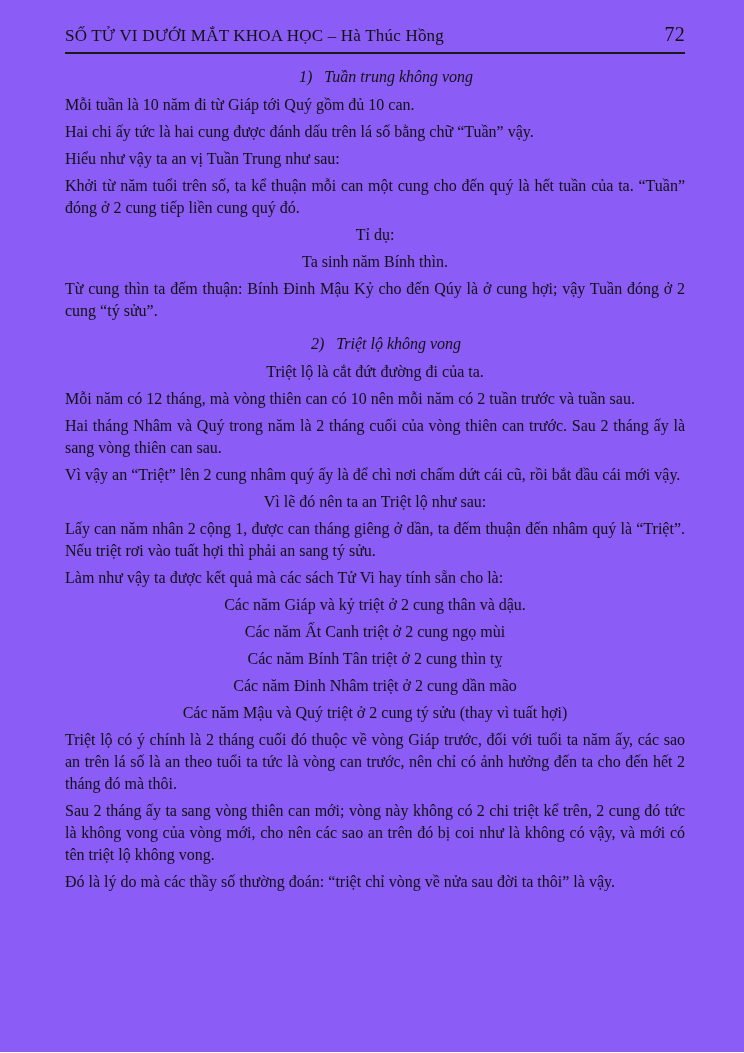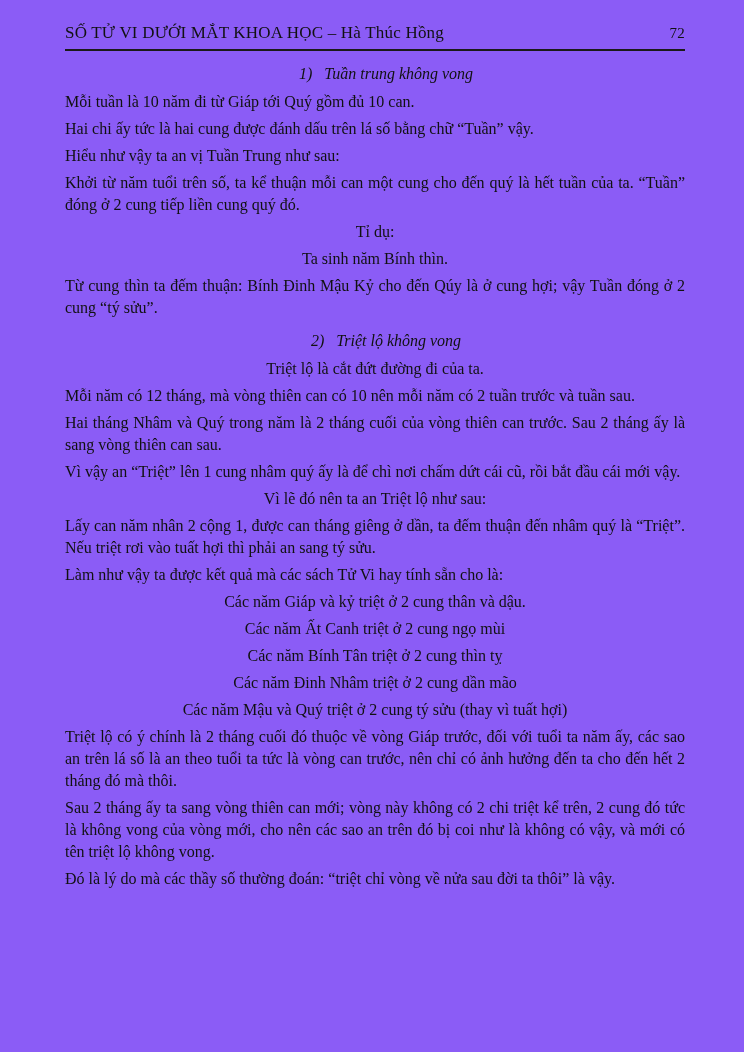--- a/index.html
+++ b/index.html
@@ -19,21 +19,21 @@
     padding: 23px 59px 0 65px;
   }
   .header {
     display: flex;
     justify-content: space-between;
     align-items: baseline;
     font-size: 17px;
     letter-spacing: 0.2px;
   }
   .header .title { white-space: nowrap; }
-  .header .pageno { font-size: 15px; }
+  .header .pageno { font-size: 20px; }
   .header-rule {
     border: none;
     border-top: 2px solid #1a1a1a;
     margin: 6px 0 12px 0;
   }
   .body-text {
     font-size: 16px;
     line-height: 22px;
   }
   .body-text p {
@@ -73,21 +73,21 @@
     <p>Khởi từ năm tuổi trên số, ta kể thuận mỗi can một cung cho đến quý là hết tuần của ta. “Tuần” đóng ở 2 cung tiếp liền cung quý đó.</p>
     <p class="short">Tỉ dụ:</p>
     <p class="short">Ta sinh năm Bính thìn.</p>
     <p>Từ cung thìn ta đếm thuận: Bính Đinh Mậu Kỷ cho đến Qúy là ở cung hợi; vậy Tuần đóng ở 2 cung “tý sửu”.</p>
 
     <p class="heading"><span class="h-num">2)</span><span>Triệt lộ không vong</span></p>
 
     <p class="short">Triệt lộ là cắt đứt đường đi của ta.</p>
     <p>Mỗi năm có 12 tháng, mà vòng thiên can có 10 nên mỗi năm có 2 tuần trước và tuần sau.</p>
     <p>Hai tháng Nhâm và Quý trong năm là 2 tháng cuối của vòng thiên can trước. Sau 2 tháng ấy là sang vòng thiên can sau.</p>
-    <p>Vì vậy an “Triệt” lên 1 cung nhâm quý ấy là để chì nơi chấm dứt cái cũ, rồi bắt đầu cái mới vậy.</p>
+    <p>Vì vậy an “Triệt” lên 2 cung nhâm quý ấy là để chì nơi chấm dứt cái cũ, rồi bắt đầu cái mới vậy.</p>
     <p class="short">Vì lẽ đó nên ta an Triệt lộ như sau:</p>
     <p>Lấy can năm nhân 2 cộng 1, được can tháng giêng ở dần, ta đếm thuận đến nhâm quý là “Triệt”. Nếu triệt rơi vào tuất hợi thì phải an sang tý sửu.</p>
     <p>Làm như vậy ta được kết quả mà các sách Tử Vi hay tính sẵn cho là:</p>
     <p class="short">Các năm Giáp và kỷ triệt ở 2 cung thân và dậu.</p>
     <p class="short">Các năm Ất Canh triệt ở 2 cung ngọ mùi</p>
     <p class="short">Các năm Bính Tân triệt ở 2 cung thìn tỵ</p>
     <p class="short">Các năm Đinh Nhâm triệt ở 2 cung dần mão</p>
     <p class="short">Các năm Mậu và Quý triệt ở 2 cung tý sửu (thay vì tuất hợi)</p>
     <p>Triệt lộ có ý chính là 2 tháng cuối đó thuộc về vòng Giáp trước, đối với tuổi ta năm ấy, các sao an trên lá số là an theo tuổi ta tức là vòng can trước, nên chỉ có ảnh hưởng đến ta cho đến hết 2 tháng đó mà thôi.</p>
     <p>Sau 2 tháng ấy ta sang vòng thiên can mới; vòng này không có 2 chi triệt kể trên, 2 cung đó tức là không vong của vòng mới, cho nên các sao an trên đó bị coi như là không có vậy, và mới có tên triệt lộ không vong.</p>

